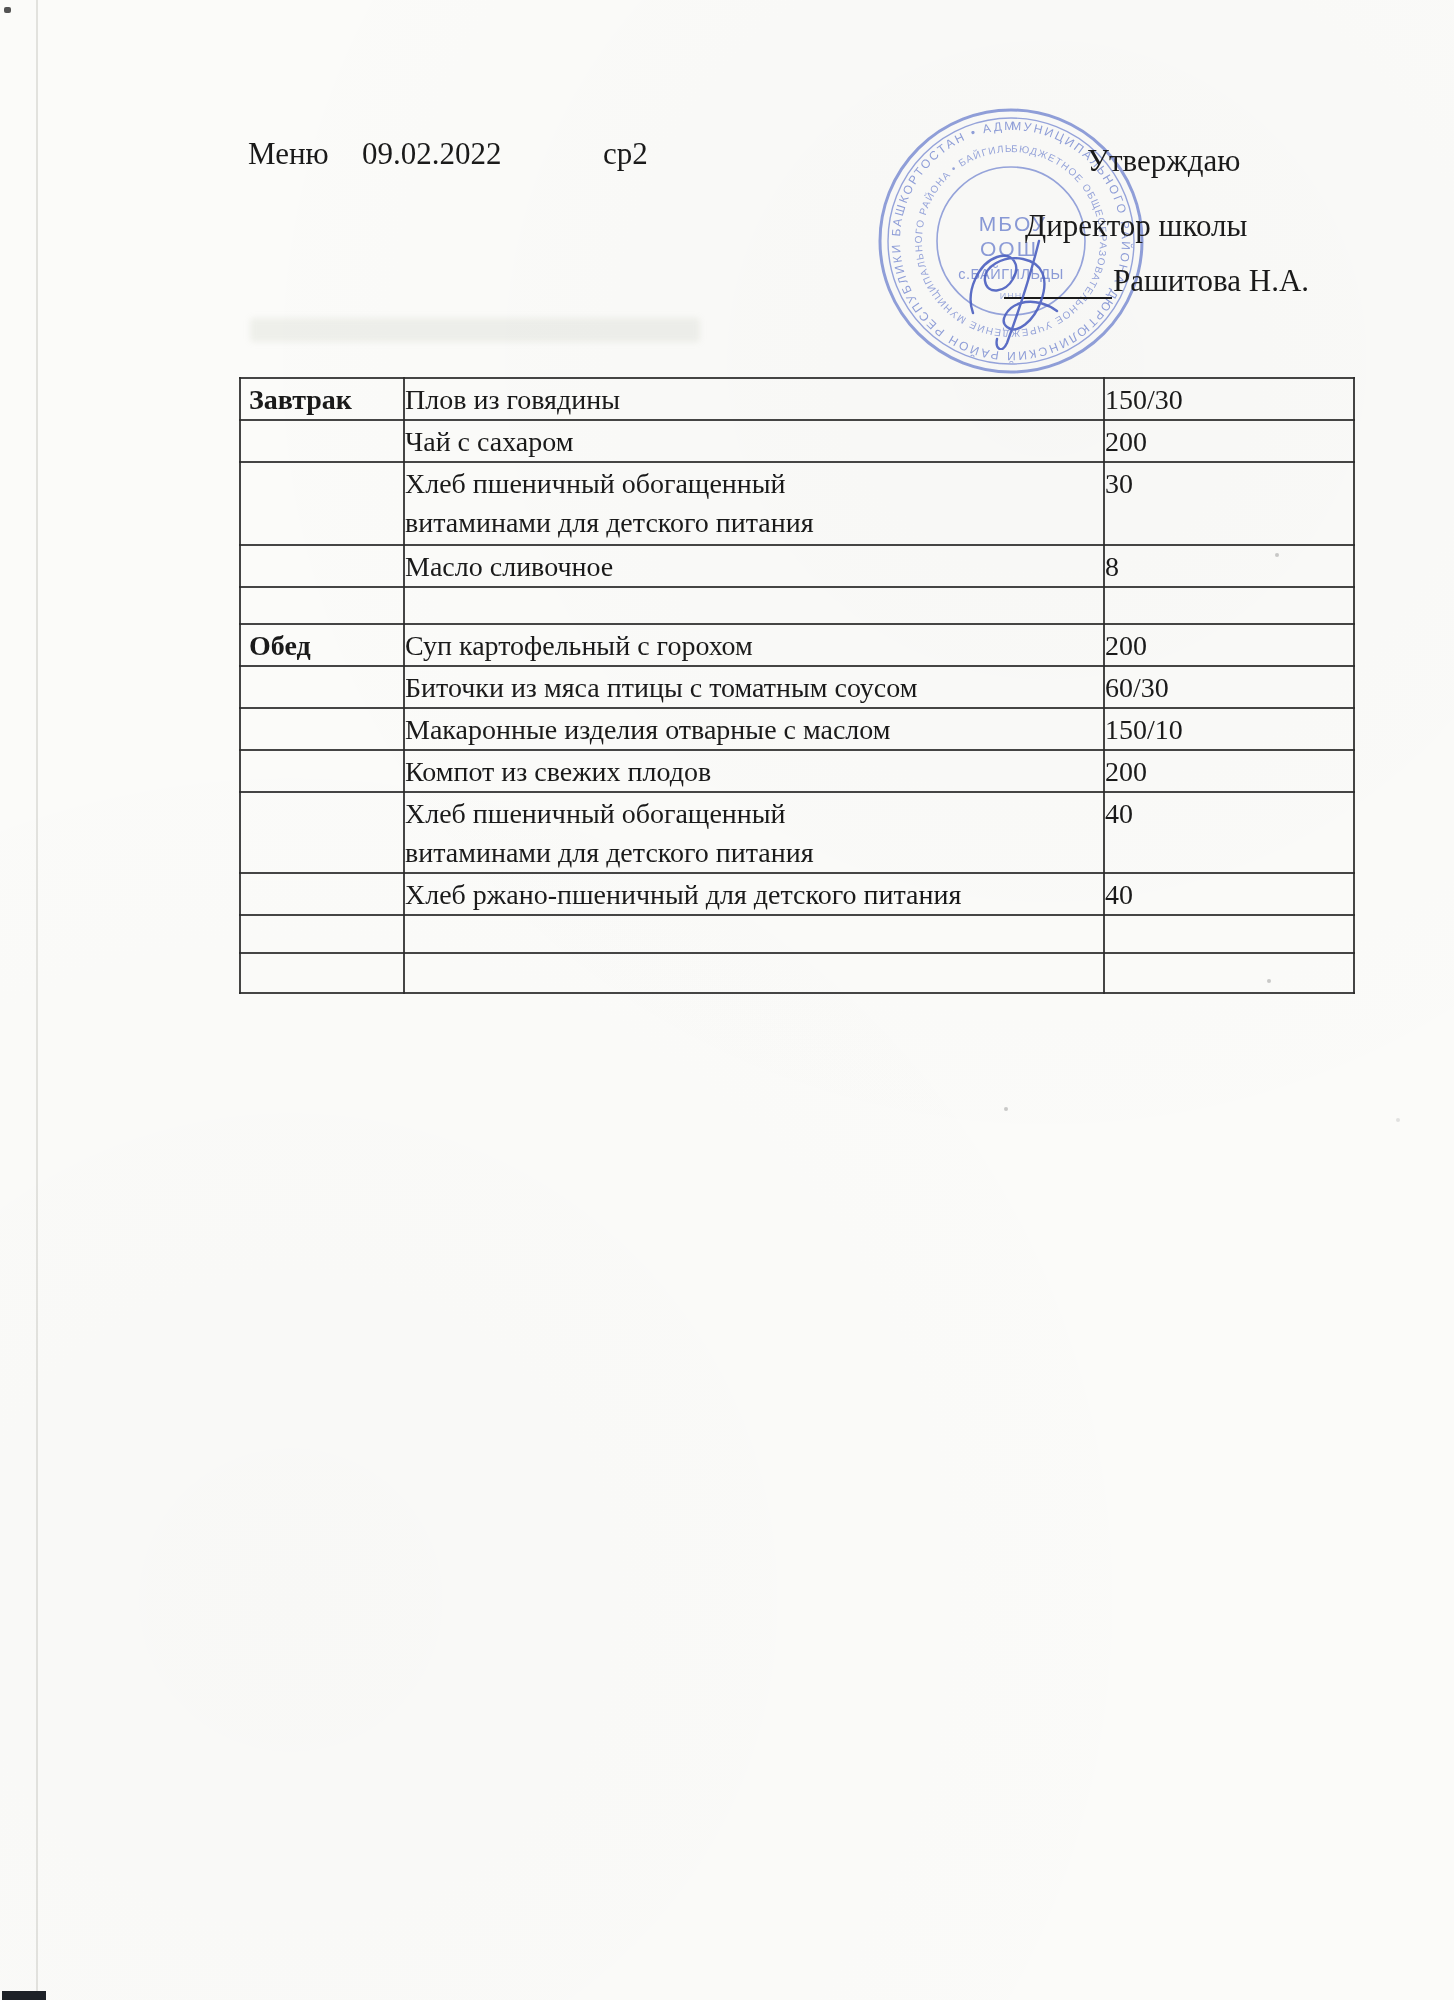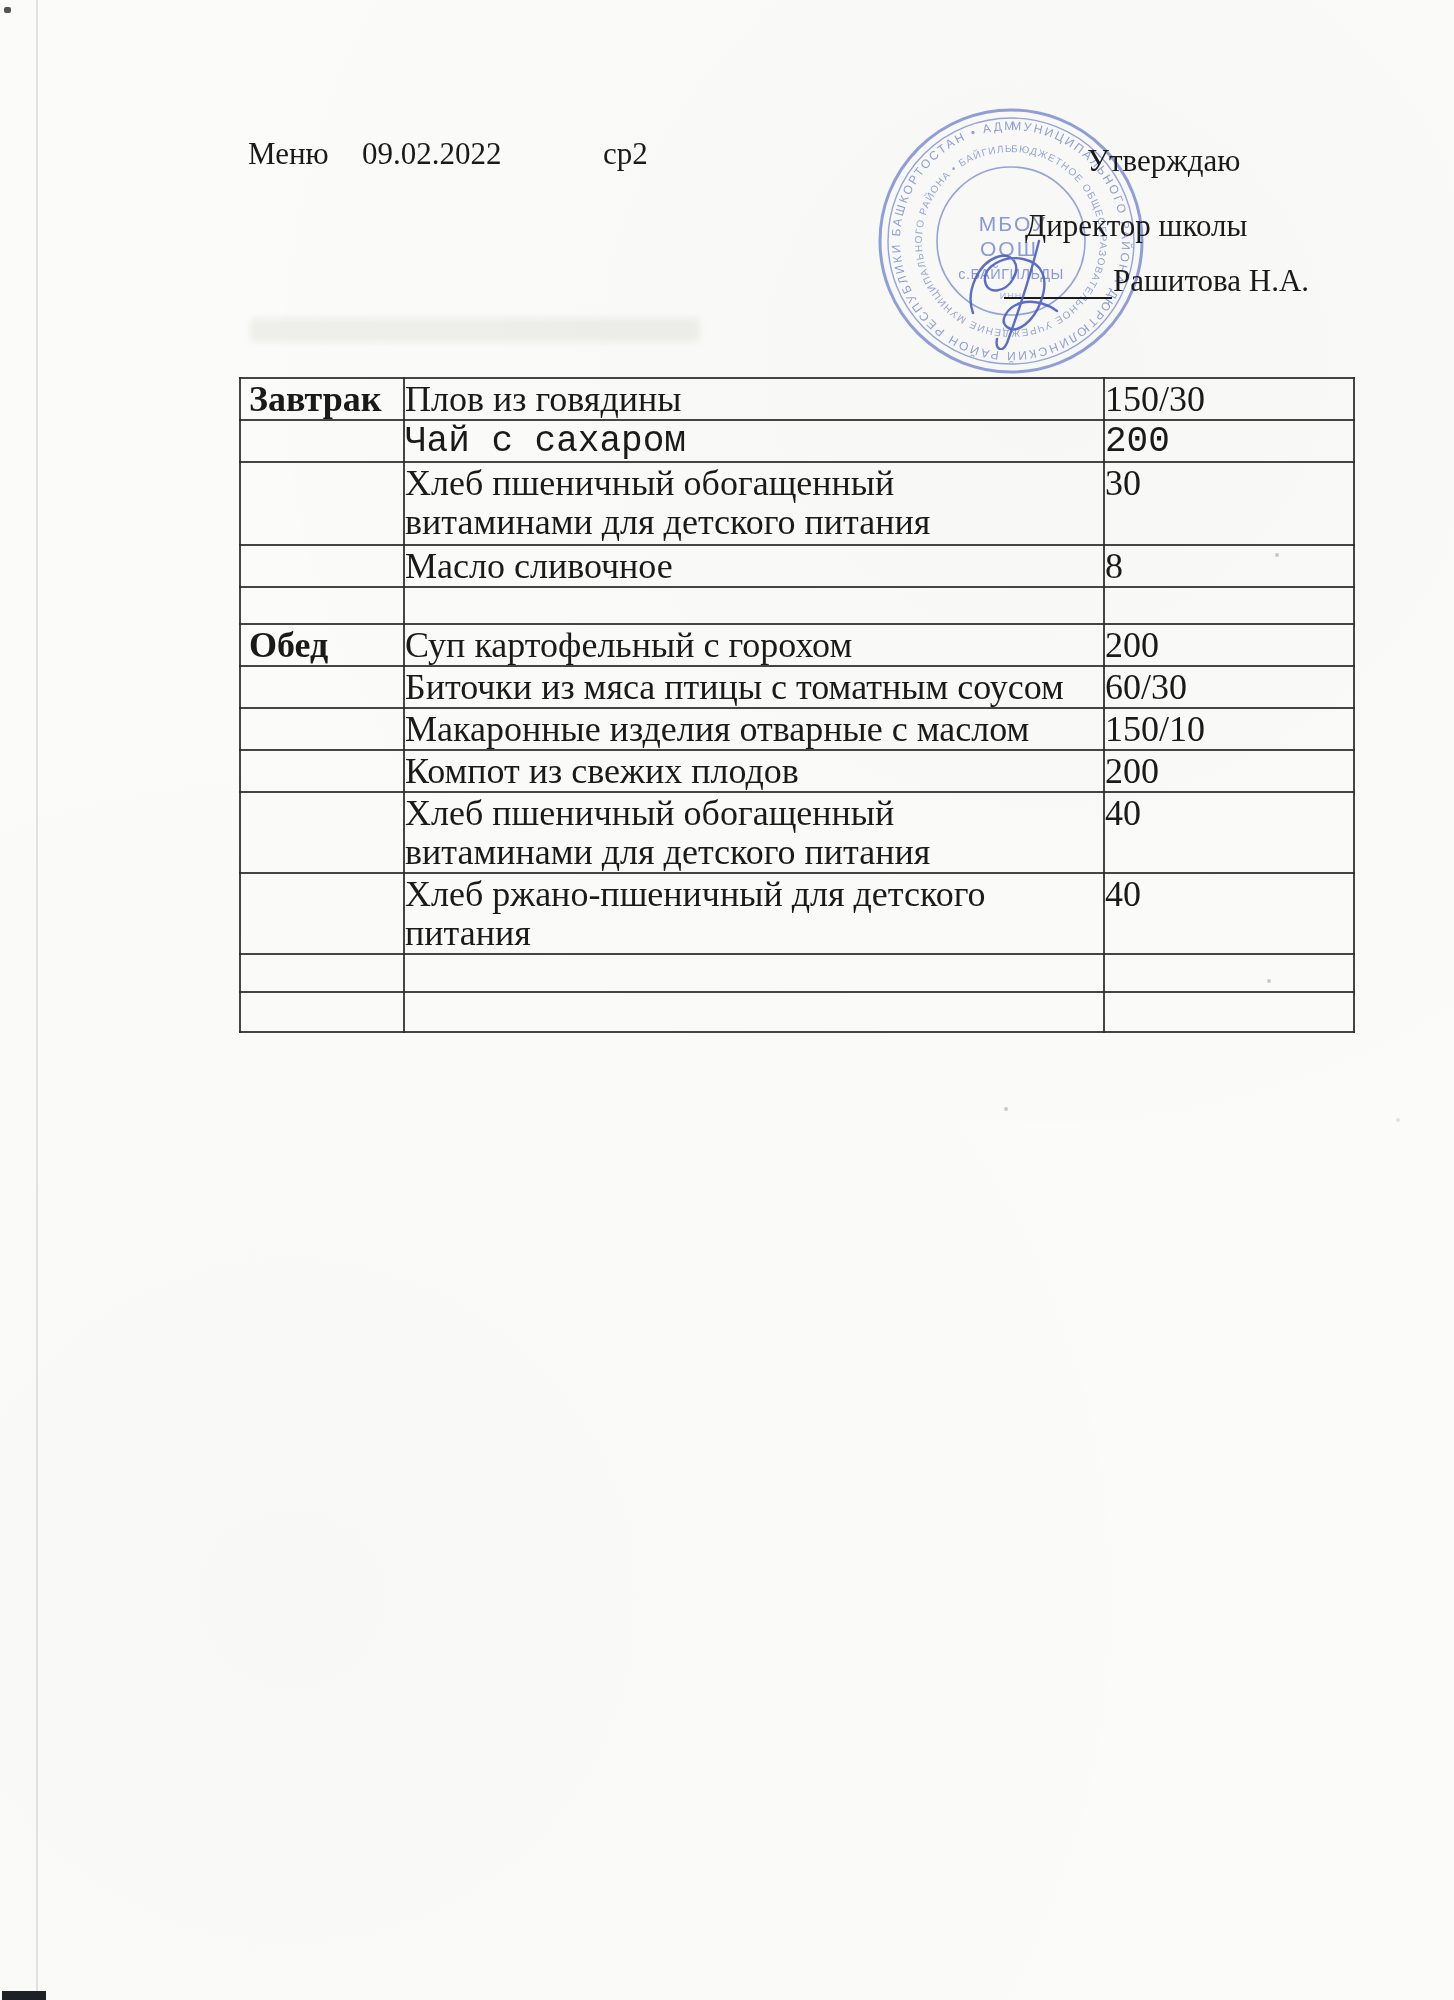--- a/index.html
+++ b/index.html
@@ -40,21 +40,21 @@
   
   .stamp{position:absolute;left:871px;top:101px;width:280px;height:280px;z-index:1;
     opacity:.92;}
   .signature{position:absolute;left:955px;top:235px;width:170px;height:115px;z-index:4;}
   
   .menu-table{position:absolute;left:239px;top:377px;z-index:2;
     border-collapse:collapse;table-layout:fixed;width:1114px;}
   .menu-table td{
     border:2px solid rgba(43,43,43,0.88);
     vertical-align:top;
-    font-size:36px;line-height:39px;
+    font-size:28px;line-height:39px;
     padding:1px 6px 0 0;
     overflow:hidden;
   }
   .menu-table td.meal{font-weight:bold;padding-left:8px;}
   .menu-table td.dish{white-space:pre-line;}
   .menu-table td.portion{}
 </style>
 </head>
 <body>
 
@@ -113,21 +113,21 @@
       <col style="width:164px">
       <col style="width:700px">
       <col style="width:250px">
     </colgroup>
     <tbody>
         <tr style="height: 40px;">
           <td class="meal">Завтрак</td>
           <td class="dish">Плов из говядины</td>
           <td class="portion">150/30</td>
         </tr>
-        <tr style="height: 39px; font-family: Liberation Mono, monospace;">
+        <tr style="height: 39px;">
           <td class="meal"></td>
           <td class="dish">Чай с сахаром</td>
           <td class="portion">200</td>
         </tr>
         <tr style="height: 83px;">
           <td class="meal"></td>
           <td class="dish">Хлеб пшеничный обогащенный
  витаминами для детского питания</td>
           <td class="portion">30</td>
         </tr>

